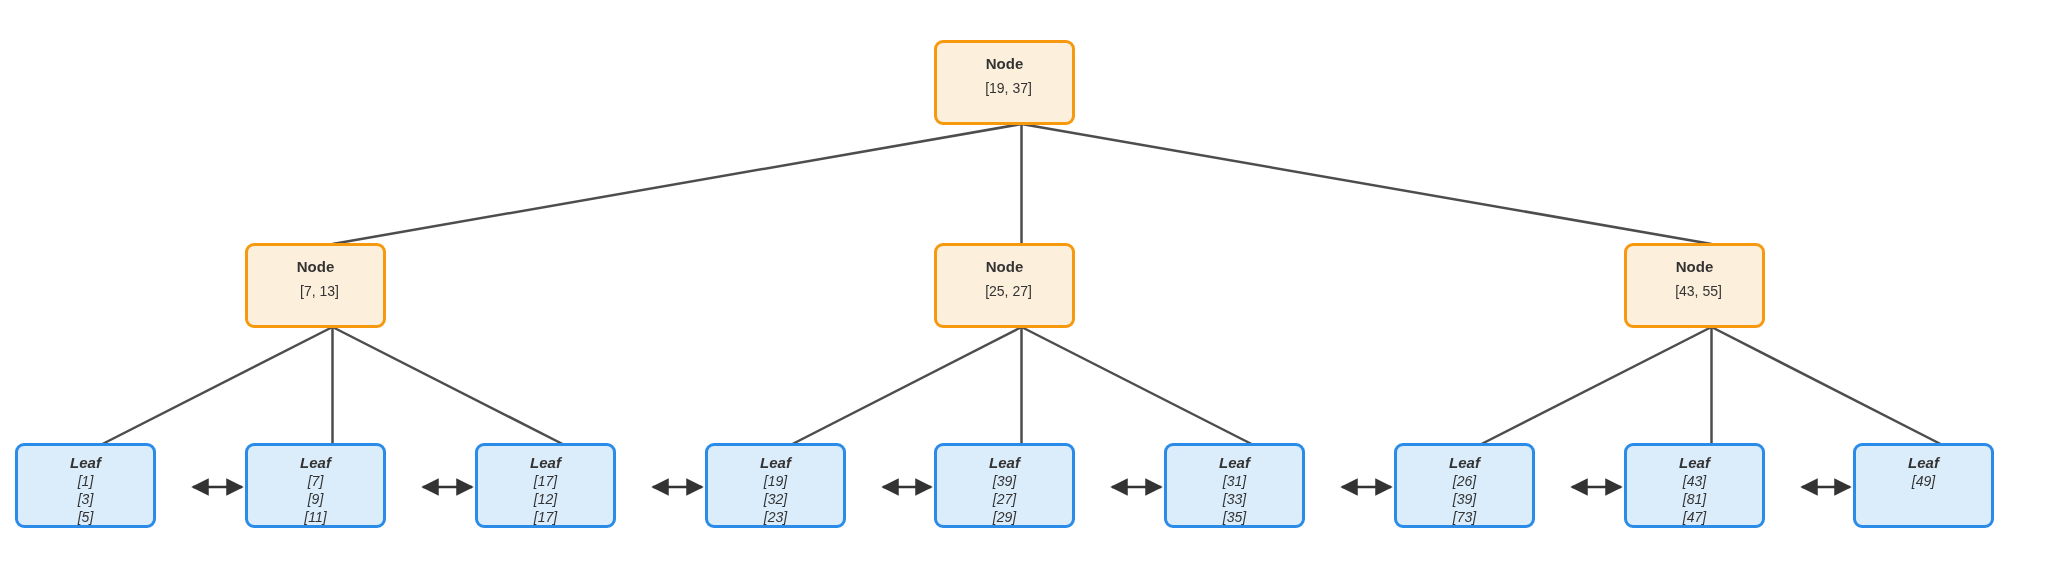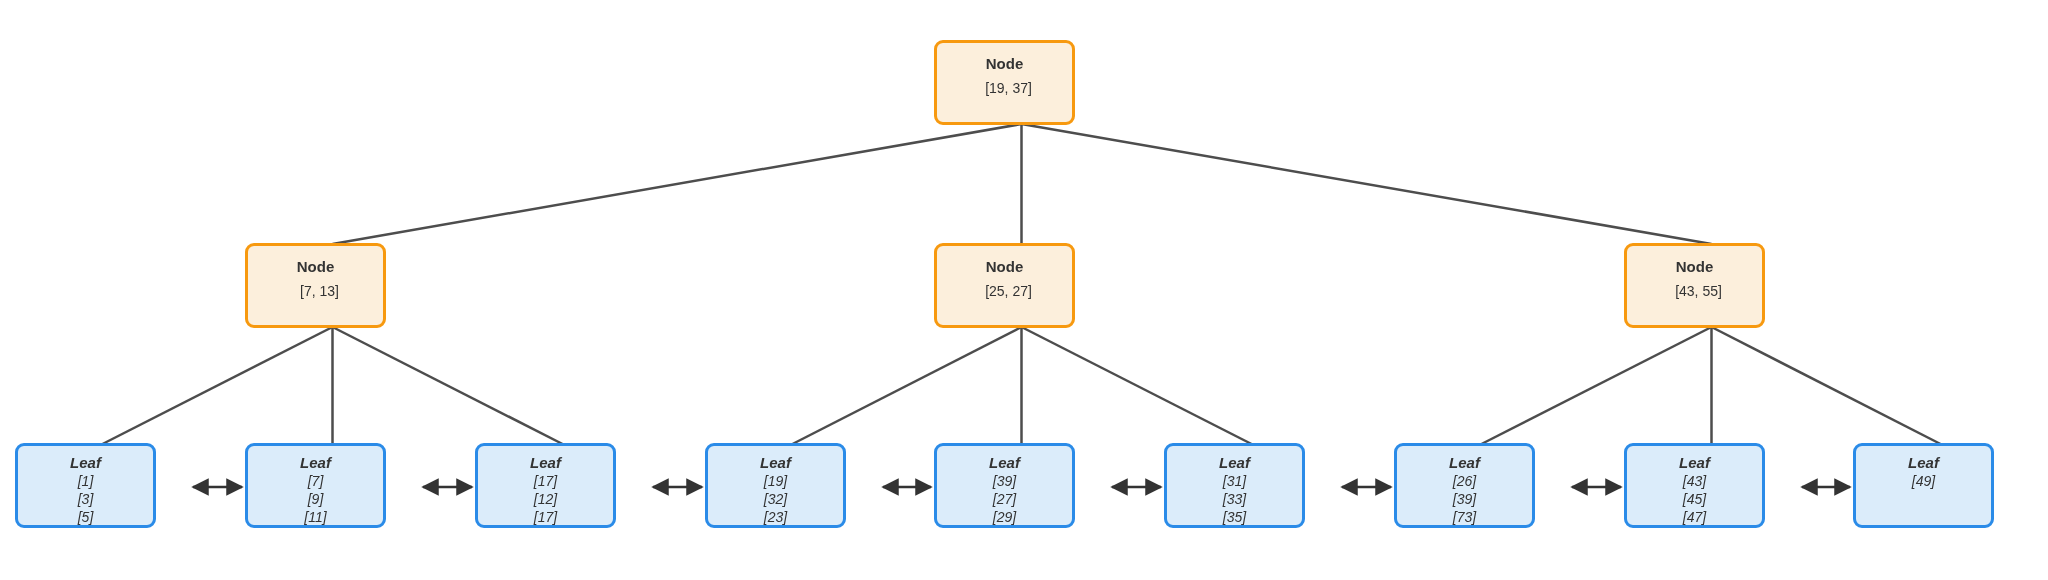--- a/index.html
+++ b/index.html
@@ -164,21 +164,21 @@
   </div>
   <div class="node leaf" style="left:1394px; top:443px;">
     <div class="node-title">Leaf</div>
     <div class="leaf-value">[26]</div>
     <div class="leaf-value">[39]</div>
     <div class="leaf-value">[73]</div>
   </div>
   <div class="node leaf" style="left:1624px; top:443px;">
     <div class="node-title">Leaf</div>
     <div class="leaf-value">[43]</div>
-    <div class="leaf-value">[45]</div>
+    <div class="leaf-value">[81]</div>
     <div class="leaf-value">[47]</div>
   </div>
   <div class="node leaf" style="left:1853px; top:443px;">
     <div class="node-title">Leaf</div>
     <div class="leaf-value">[49]</div>
     <div class="leaf-value"></div>
     <div class="leaf-value"></div>
   </div>
 
 </div>

